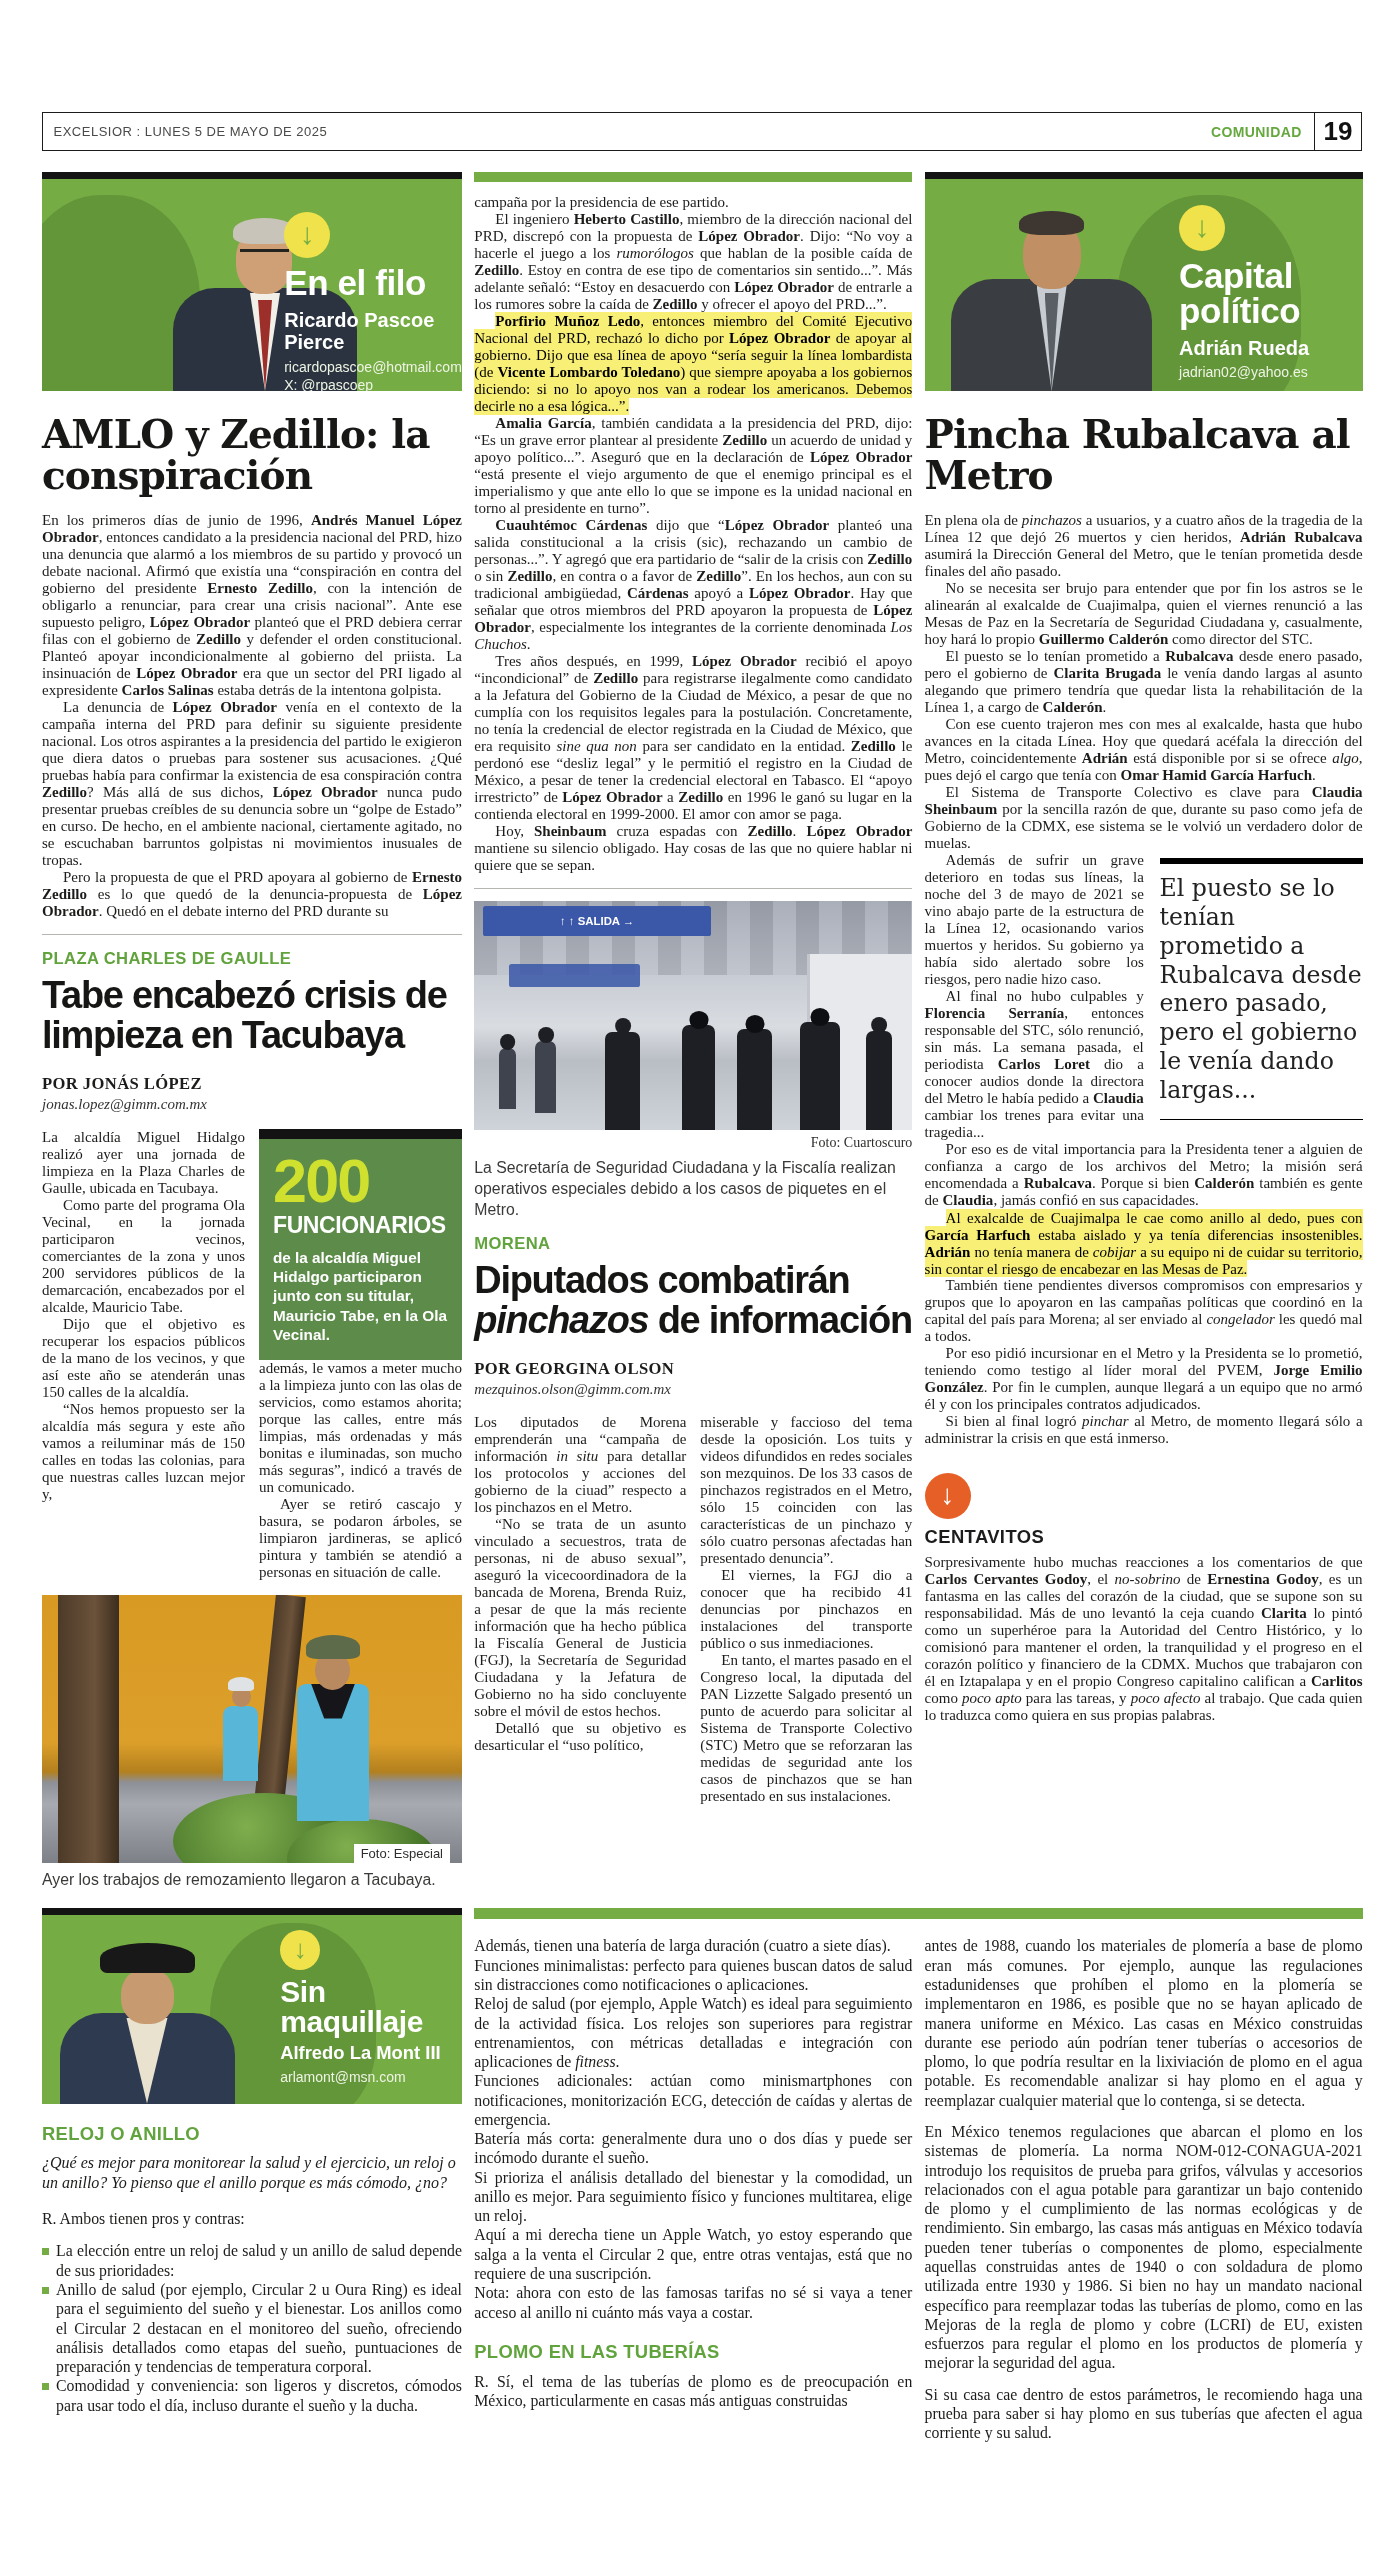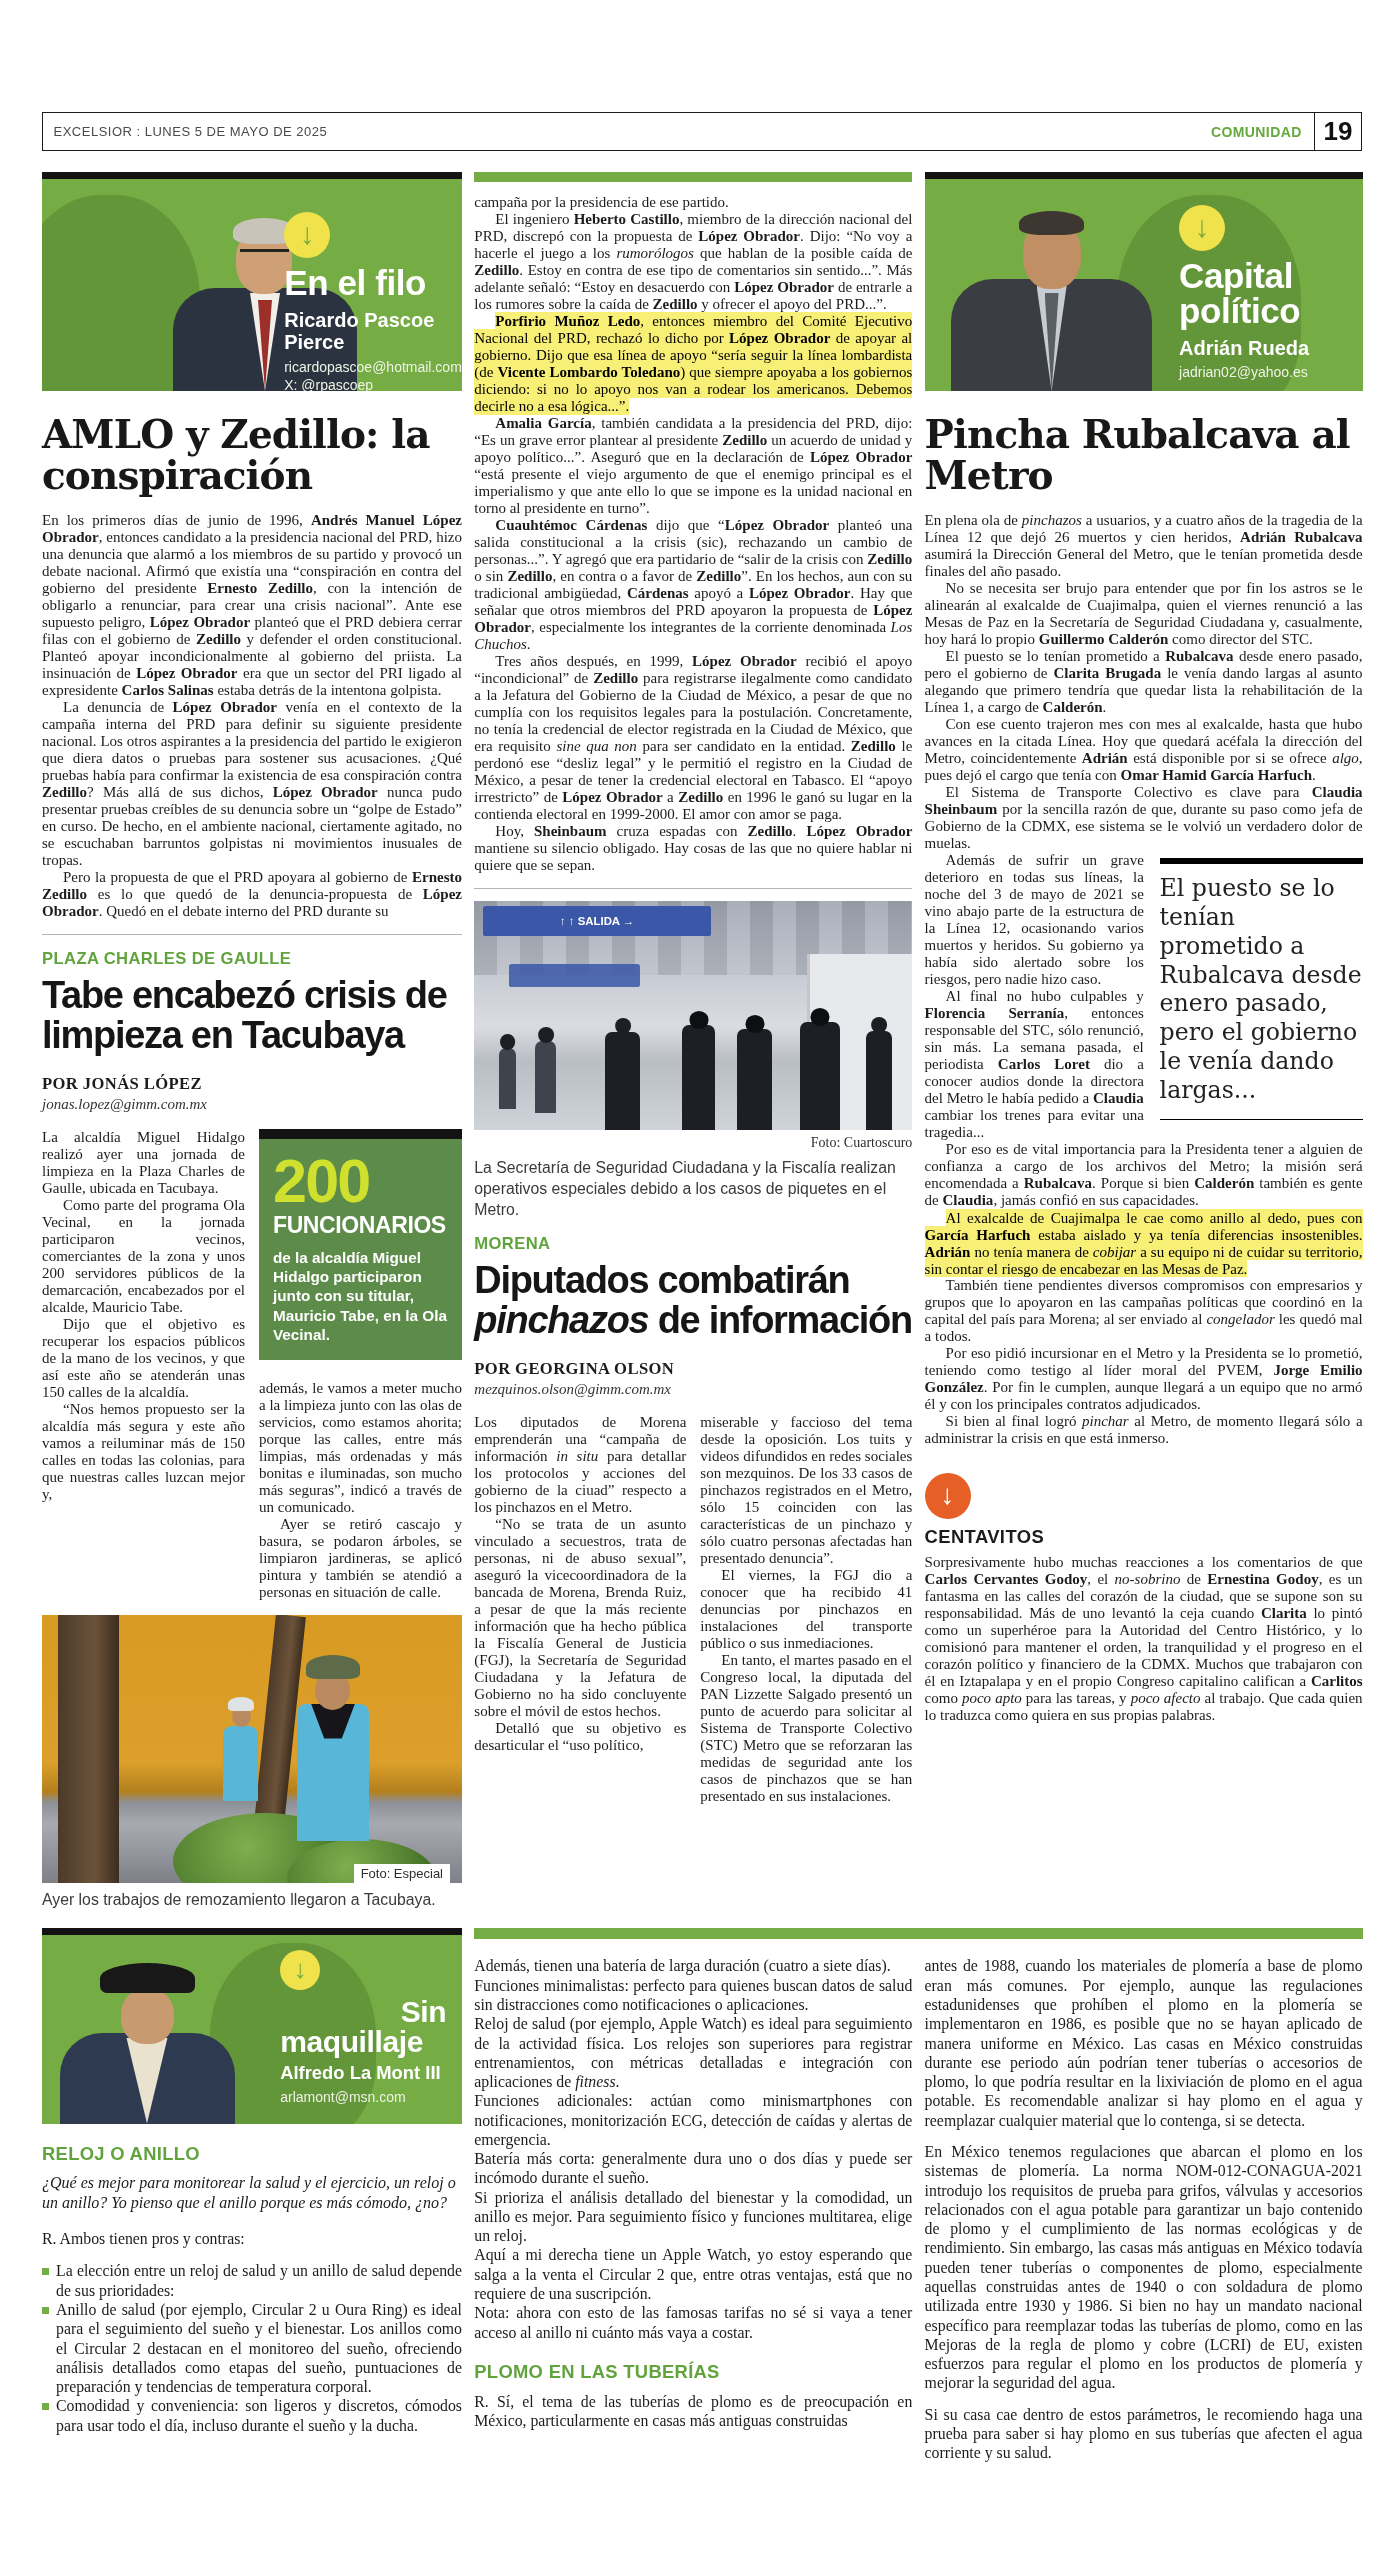--- a/index.html
+++ b/index.html
@@ -58,21 +58,21 @@
   .paras.first p:first-child { text-indent:0; }
   .paras p mark { background:#f8ef77; padding:0.9px 0; }
   .greenbar { height:9.6px; background:#76ac44; margin-bottom:12.3px; }
   .rule { border-top:0.9px solid #b5b5b2; margin:14px 0 0; }
 
   
   .subcols { display:flex; gap:14px; }
   .subcol { flex:1; min-width:0; }
 
   
-  .infobox { margin-bottom:20px; }
+  .infobox { margin-bottom:0; }
   .ib-bar { height:9.6px; background:#131313; }
   .ib-body { background:#5d8b4a; padding:14px 14px 15.8px; color:#fff;
              font-family:"Liberation Sans", sans-serif; }
   .ib-num { color:#cfe02e; font-size:61px; font-weight:bold; line-height:.95; letter-spacing:-1.8px; }
   .ib-label { font-size:23px; font-weight:bold; letter-spacing:-0.4px; margin-top:1.8px; }
   .ib-text { font-size:15.3px; font-weight:bold; line-height:1.25; margin-top:8.8px; }
 
   
   .photo { position:relative; overflow:hidden; }
   .credit { font-family:Liberation Serif, serif; font-size:14px; color:#2e2e2c;
@@ -338,21 +338,21 @@
         <div class="wgreen" style="height:189px;">
           <div class="bgface" style="left:40%;top:8.8px;width:166px;height:201px;"></div>
           <div class="person" style="left:17.5px;width:175px;height:166px;">
             <div class="p-body" style="left:0;width:175px;height:91px;background:#2e3a50;"></div>
             <div class="p-shirt" style="left:63px;width:49px;height:86px;background:#e8e2cf;clip-path:polygon(50% 100%,8% 0,92% 0);"></div>
             <div class="p-head" style="left:61px;top:30px;width:53px;height:56px;background:#c89a70;"></div>
             <div class="p-hat" style="left:40px;top:5.3px;width:95px;height:30px;"></div>
           </div>
           <div class="winfo" style="right:15.8px;top:15.8px;width:166px;">
             <div class="warrow" style="width:40px;height:40px;font-size:26px;line-height:39px;">↓</div>
-            <div class="wtitle" style="font-size:30px;text-align:right;">Sin</div>
+            <div class="wtitle" style="font-size:30px;">Sin</div>
             <div class="wtitle" style="font-size:30px;">maquillaje</div>
             <div class="wauthor" style="font-size:18.4px;margin-top:5.3px;">Alfredo La Mont III</div>
             <div class="wemail">arlamont@msn.com</div>
           </div>
         </div>
       </div>
 
       <div class="q-header">RELOJ O ANILLO</div>
       <div class="q-question">¿Qué es mejor para monitorear la salud y el ejercicio, un reloj o un anillo? Yo pienso que el anillo porque es más cómodo, ¿no?</div>
       <div class="answer">

